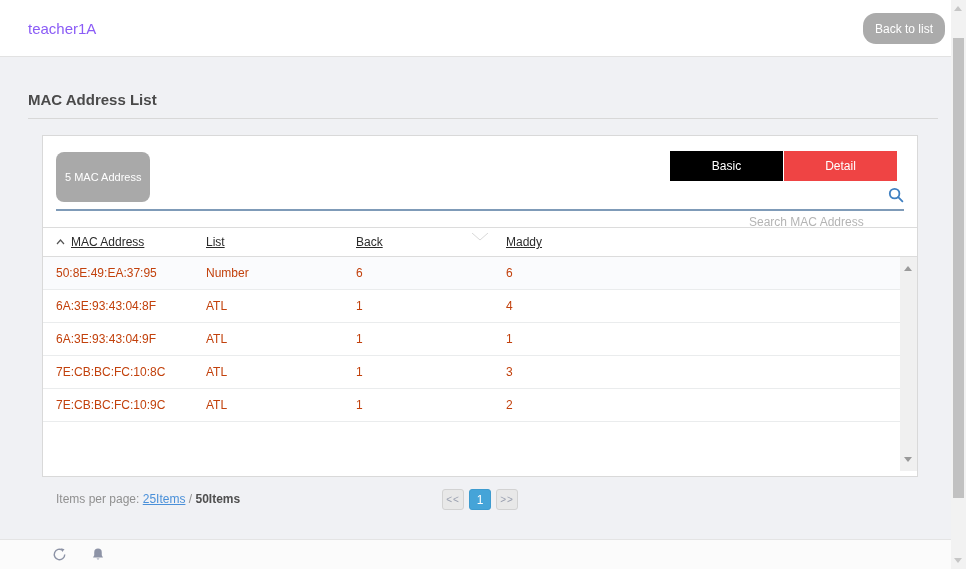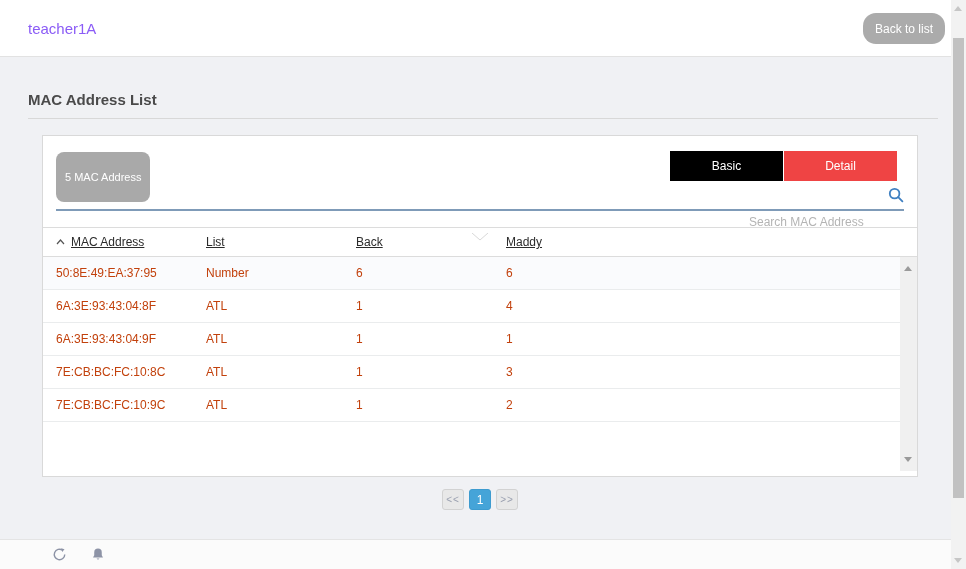--- a/index.html
+++ b/index.html
@@ -232,20 +232,26 @@
       </div>
 
       <div class="inner-scrollbar">
         <span class="arr-up"></span>
         <span class="arr-down"></span>
       </div>
     </div>
   </div>
 
   <div class="list-footer">
+    <div class="per-page">
+      <span>Items per page:</span>
+      <span class="link">25Items</span>
+      <span class="sep">/</span>
+      <span class="current">50Items</span>
+    </div>
     <div class="pagination">
       <button class="pg-btn">&lt;&lt;</button>
       <button class="pg-btn current">1</button>
       <button class="pg-btn">&gt;&gt;</button>
     </div>
   </div>
 </div>
 
 <div class="bottom-bar">
   <button class="icon-btn">

